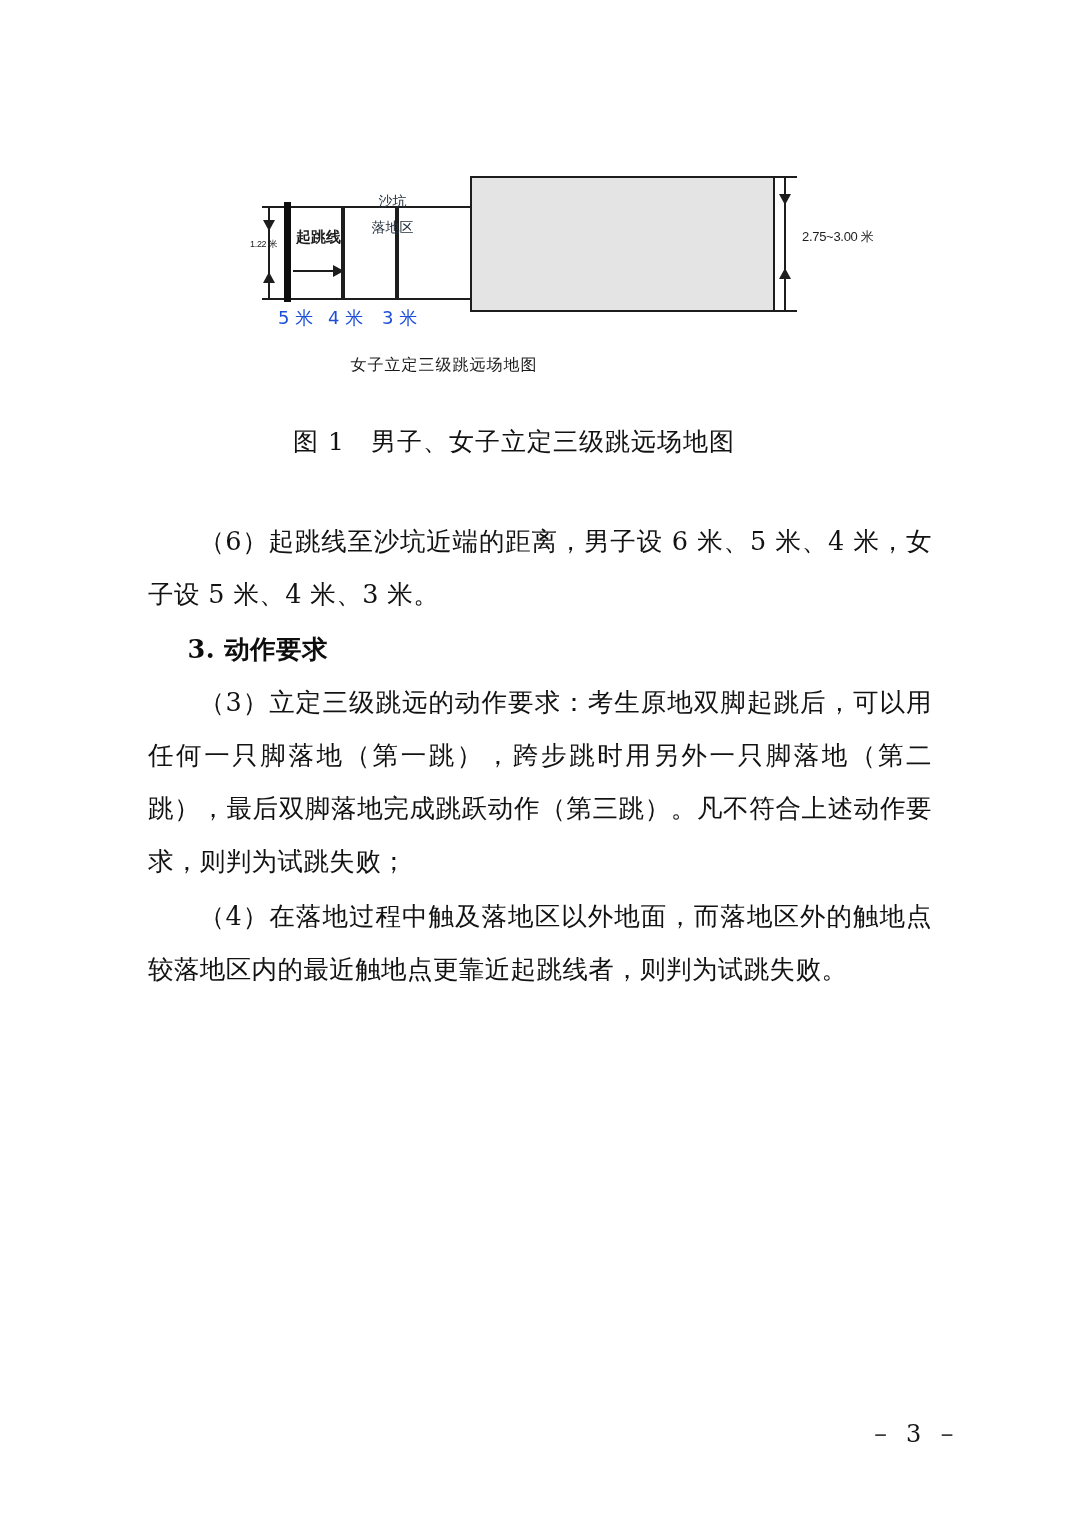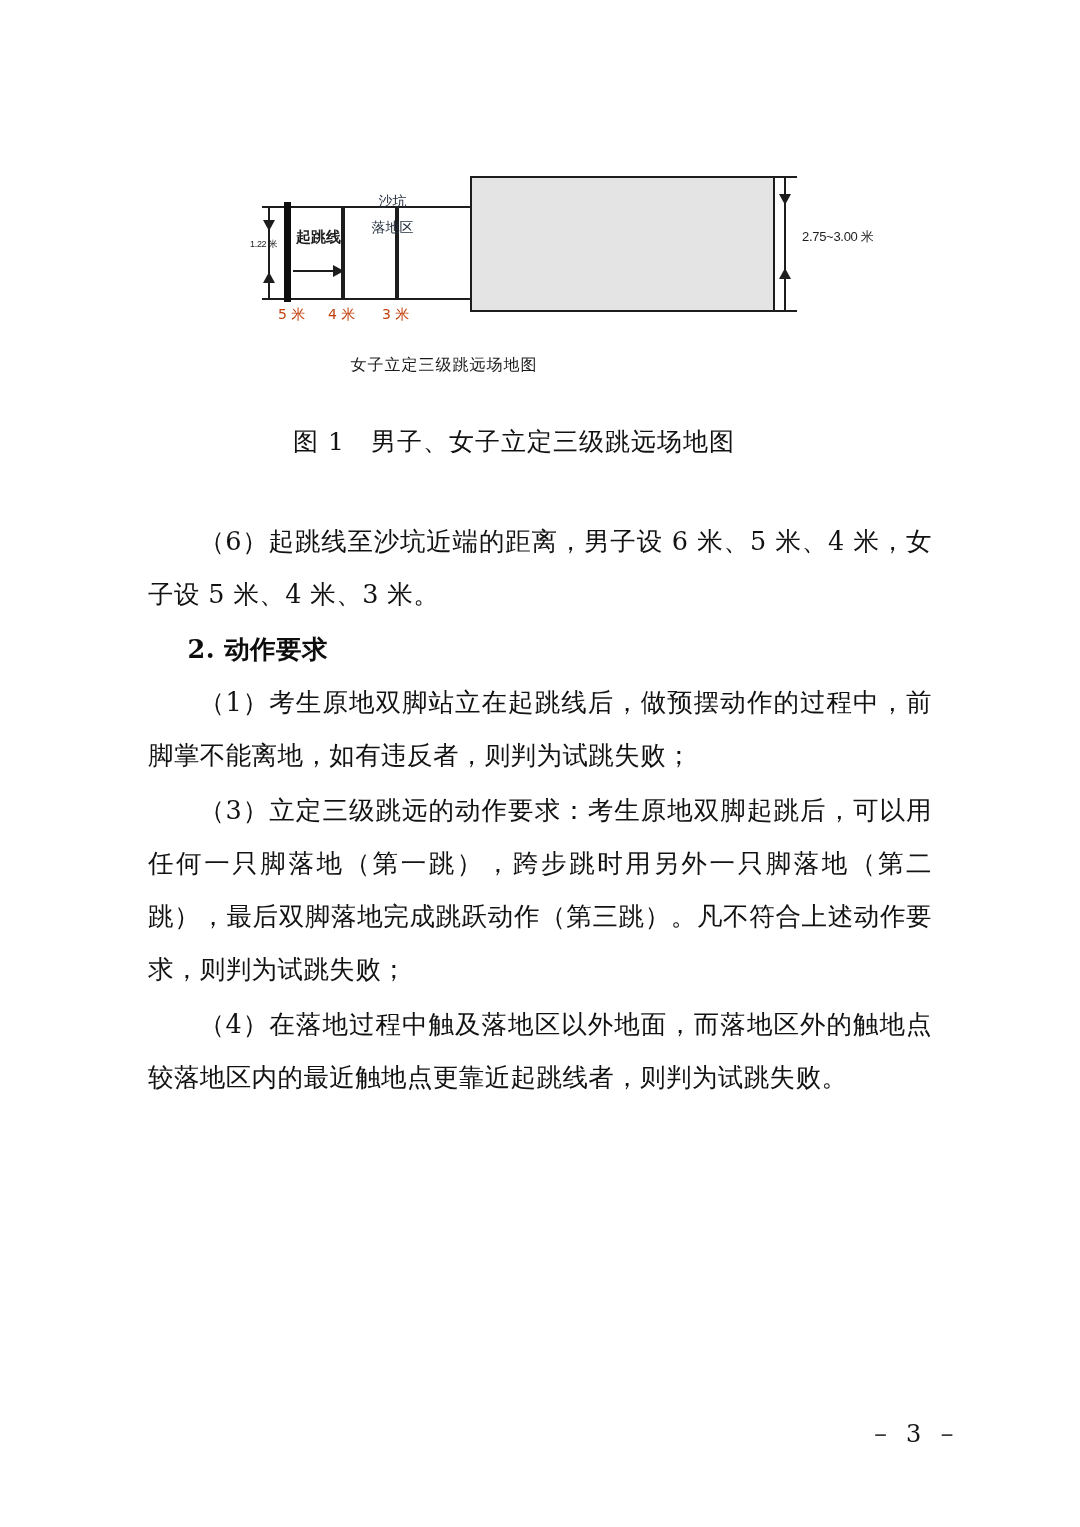--- a/index.html
+++ b/index.html
@@ -123,23 +123,23 @@
     width: 0; height: 0;
     border-top: 6px solid transparent;
     border-bottom: 6px solid transparent;
     border-left: 11px solid #1d1d1d;
   }
 
   
   .seg-label {
     position: absolute;
     top: 156px;
-    font-size: 14px;
+    font-size: 18px;
     font-family: "DejaVu Sans", sans-serif;
-    color: #c2410c;
+    color: #1d4ed8;
     white-space: nowrap;
   }
   .seg-1 { left: 38px; }
   .seg-2 { left: 88px; }
   .seg-3 { left: 142px; }
 
   
   .pit {
     position: absolute;
     left: 230px;
@@ -309,21 +309,20 @@
       <div class="dim-right-label">2.75~3.00 米</div>
     </div>
 
     <div class="fig-subcaption">女子立定三级跳远场地图</div>
   </div>
 
   <div class="fig-title">图 1　男子、女子立定三级跳远场地图</div>
 
   <div class="body">
     <p class="para">（6）起跳线至沙坑近端的距离，男子设 6 米、5 米、4 米，女子设 5 米、4 米、3 米。</p>
-    <h3 class="heading">2. 动作要求</h3>
-    <p class="para">（1）考生原地双脚站立在起跳线后，做预摆动作的过程中，前脚掌不能离地，如有违反者，则判为试跳失败；</p>
+    <h3 class="heading">3. 动作要求</h3>
     <p class="para">（3）立定三级跳远的动作要求：考生原地双脚起跳后，可以用任何一只脚落地（第一跳），跨步跳时用另外一只脚落地（第二跳），最后双脚落地完成跳跃动作（第三跳）。凡不符合上述动作要求，则判为试跳失败；</p>
     <p class="para">（4）在落地过程中触及落地区以外地面，而落地区外的触地点较落地区内的最近触地点更靠近起跳线者，则判为试跳失败。</p>
   </div>
 
   <div class="page-number">－ 3 －</div>
 
 </div>
 
 </body></html>

